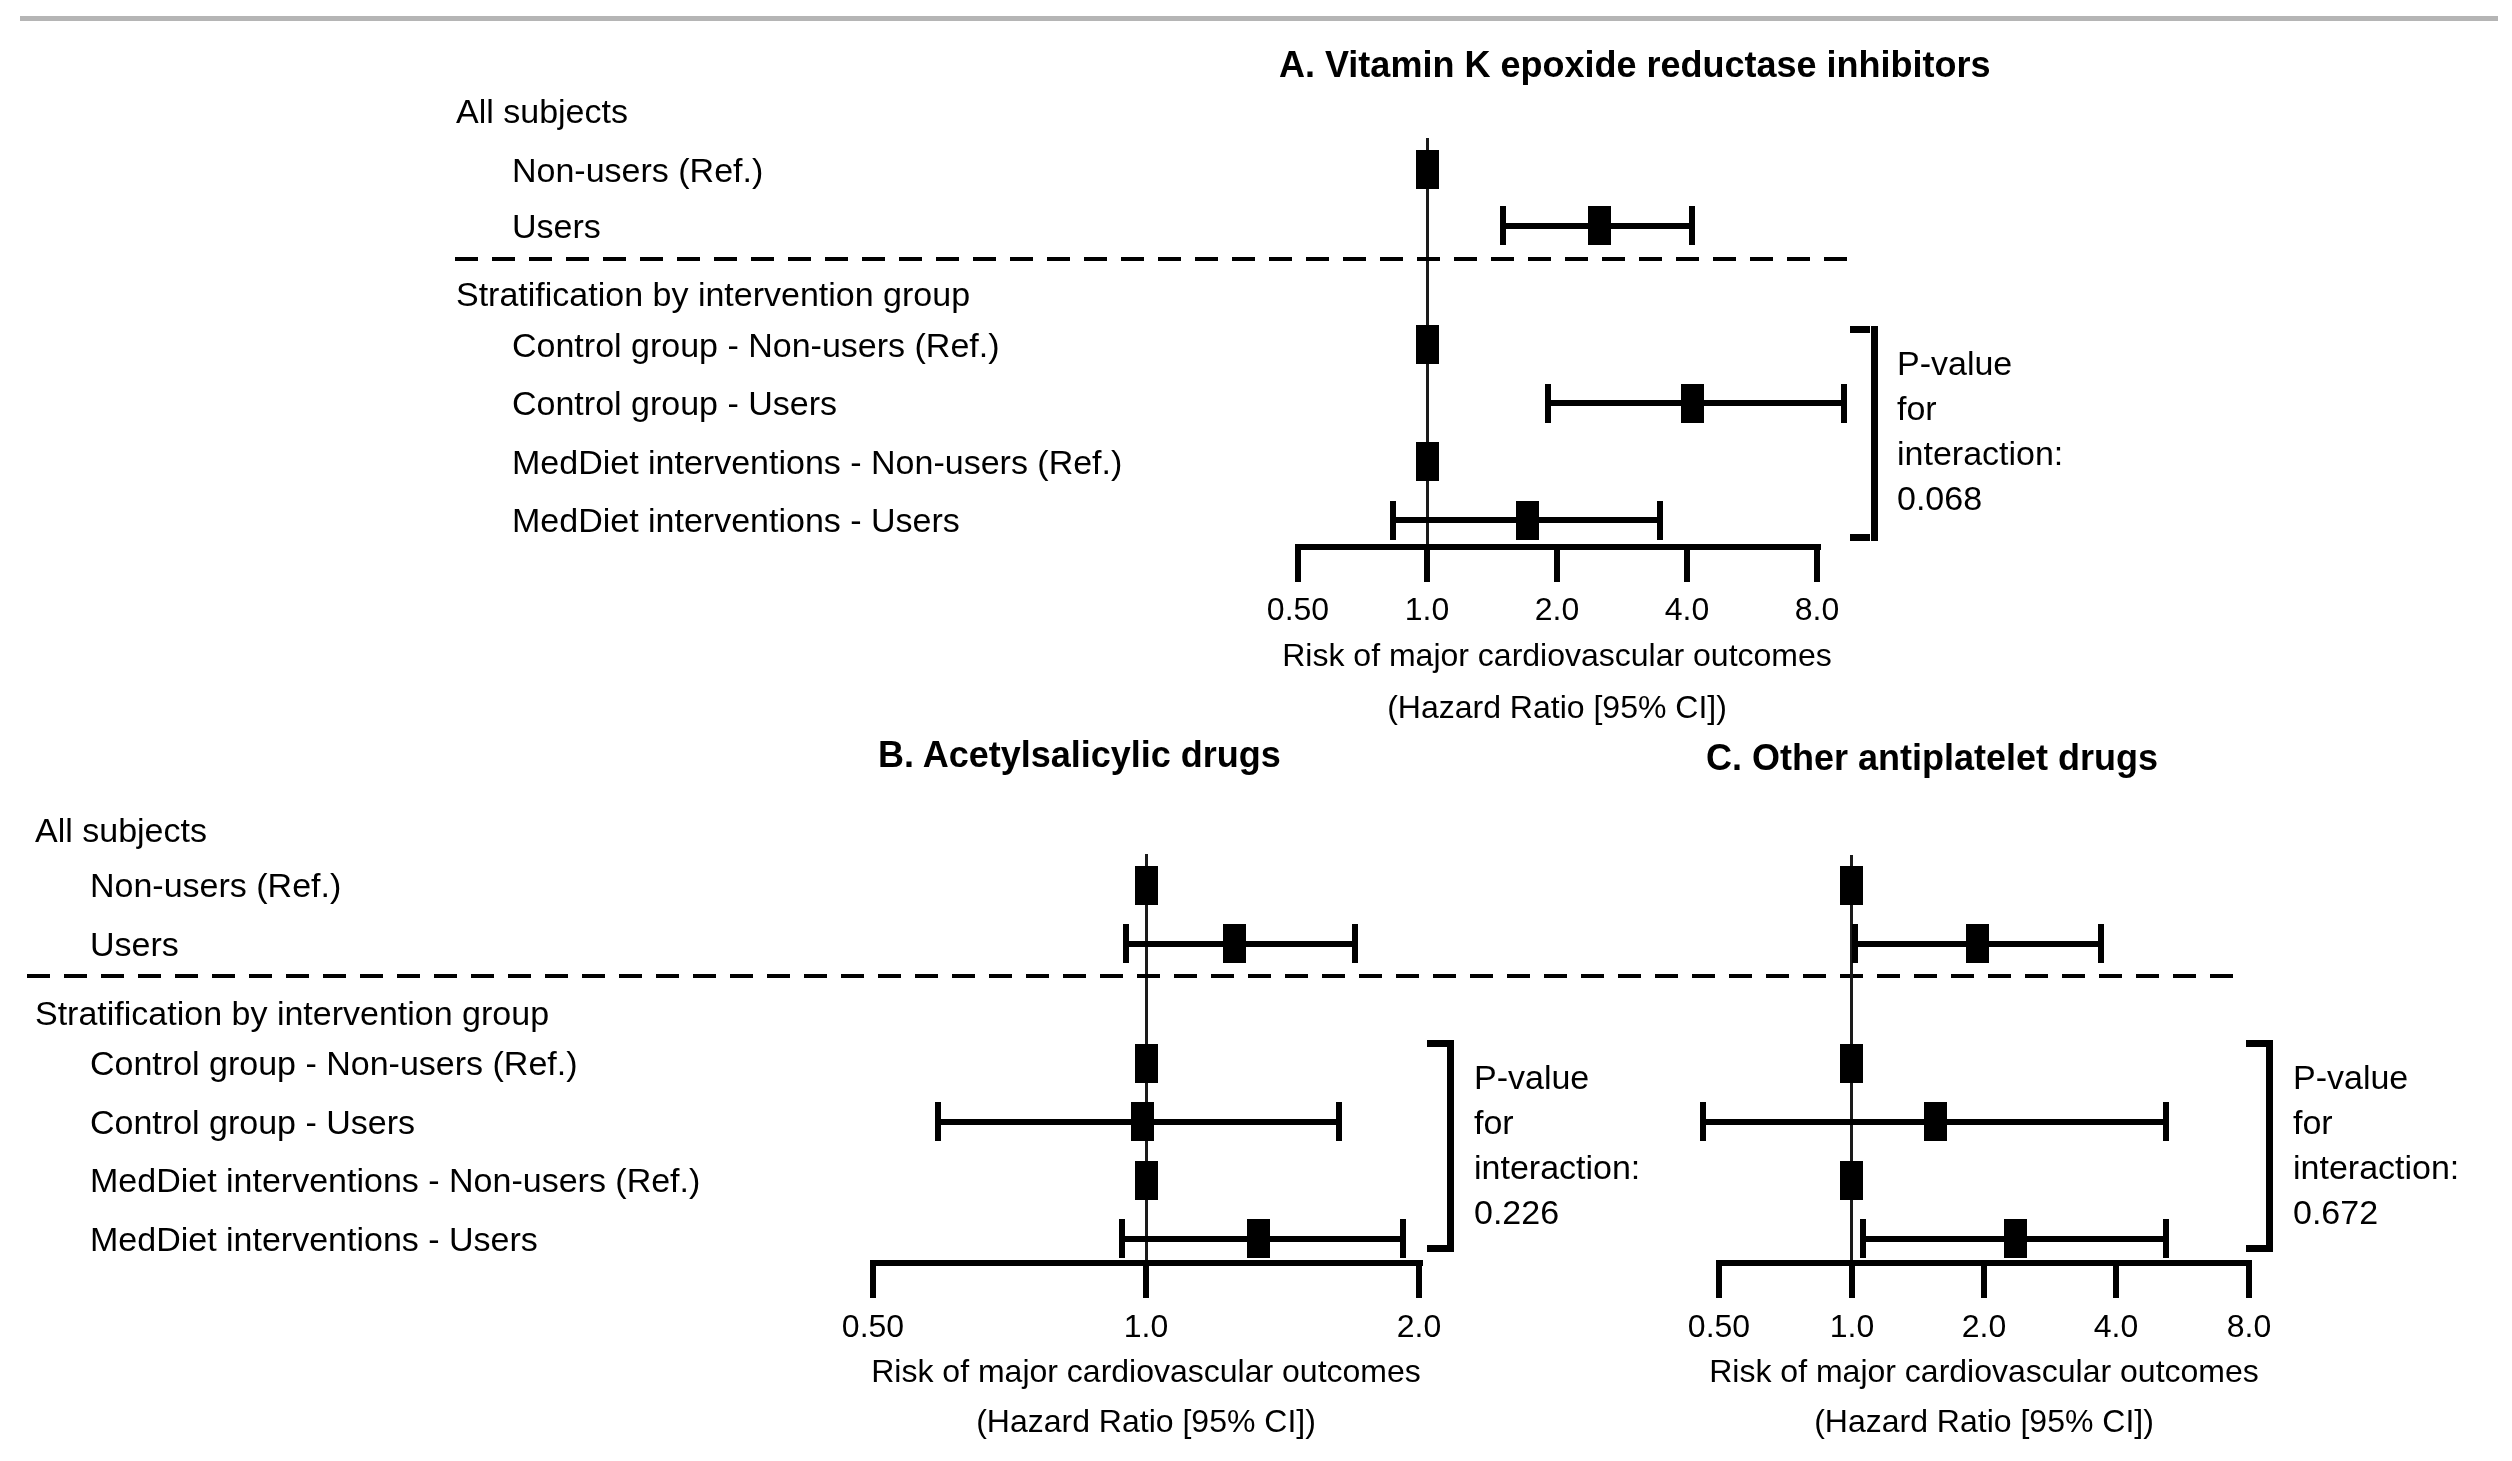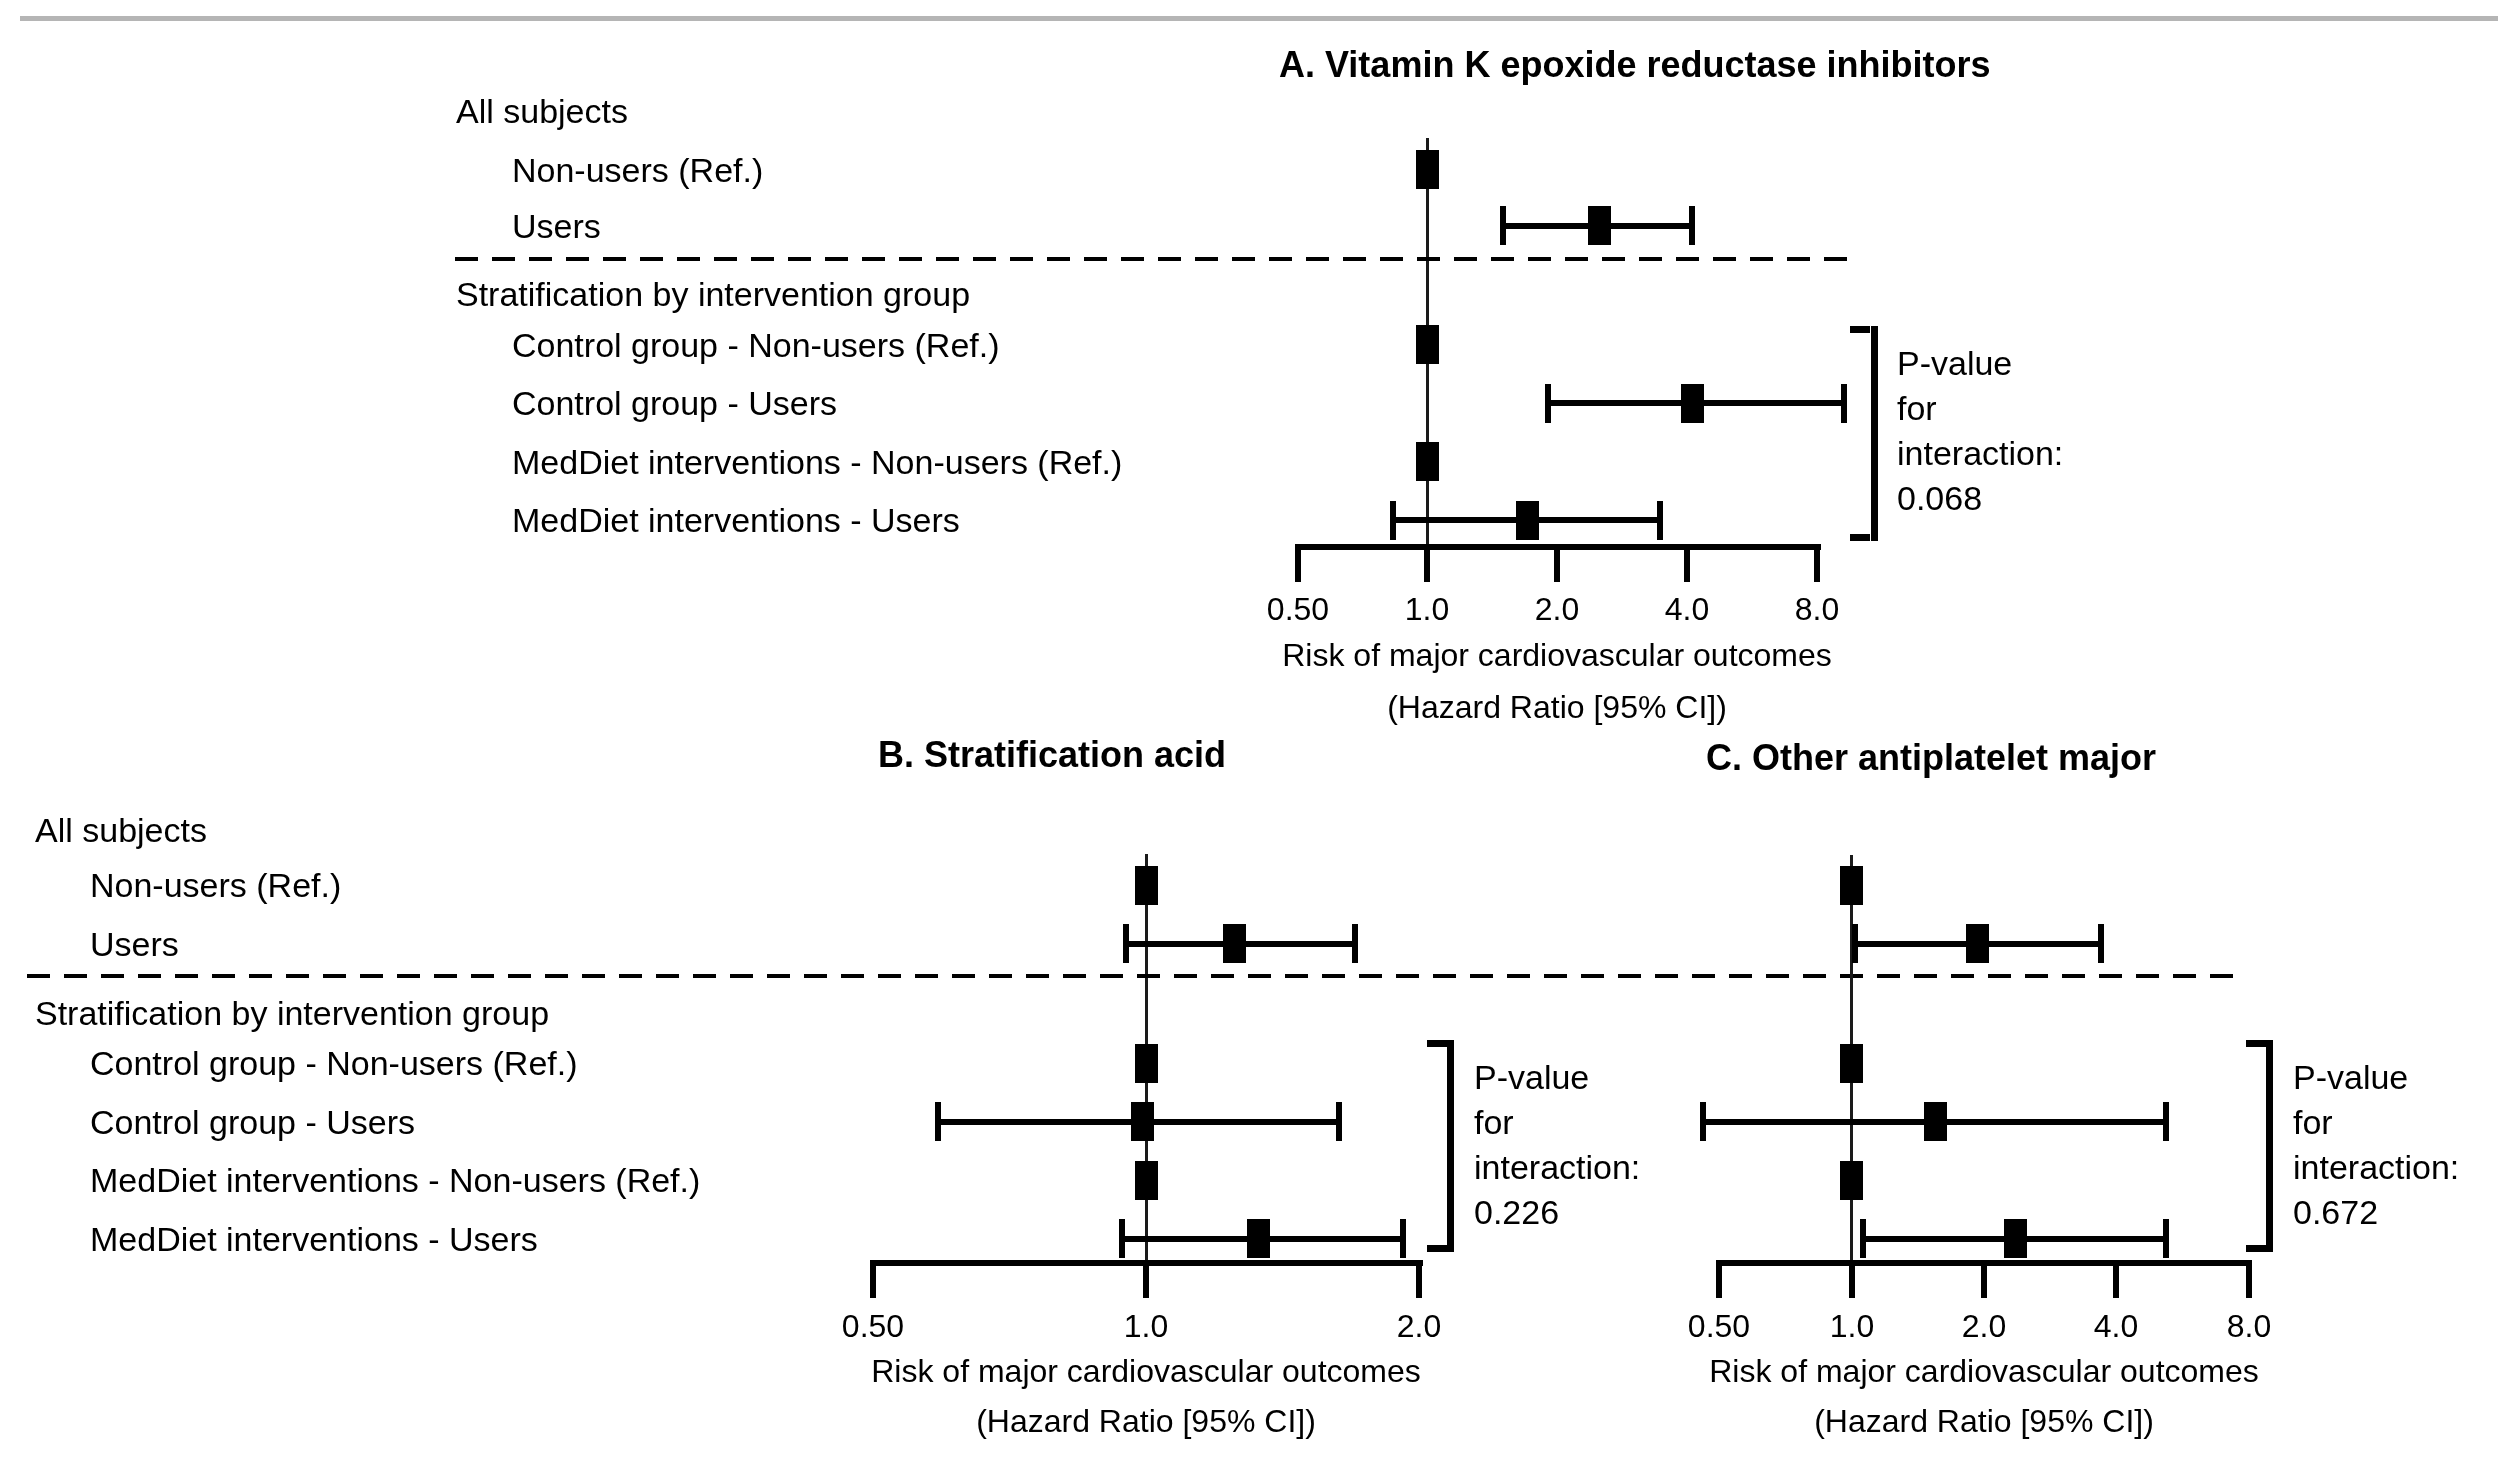--- a/index.html
+++ b/index.html
@@ -72,21 +72,21 @@
       <div class="abs cap" style="left: 1557px; top: 707px;">(Hazard Ratio [95% CI])</div>
       <div class="abs bar" style="left: 1871px; top: 326px; width: 6.7px; height: 215px;"></div>
       <div class="abs bar" style="left: 1850px; top: 326px; width: 20px; height: 6.7px;"></div>
       <div class="abs bar" style="left: 1850px; top: 534px; width: 20px; height: 6.7px;"></div>
       <div class="abs ptext" style="left: 1897px; top: 341px;">
         <div>P-value</div>
         <div>for</div>
         <div>interaction:</div>
         <div>0.068</div>
       </div>
-      <div class="abs title" style="left: 878px; top: 755px;">B. Stratification acid</div>
+      <div class="abs title" style="left: 878px; top: 755px;">B. Acetylsalicylic drugs</div>
       <div class="abs refline" style="left: 1145px; top: 854px; width: 2.7px; height: 409px;"></div>
       <div class="abs lbl" style="left: 35px; top: 830px;">All subjects</div>
       <div class="abs lbl" style="left: 90px; top: 885px;">Non-users (Ref.)</div>
       <div class="abs bar" style="left: 1135px; top: 866px; width: 23px; height: 39px;"></div>
       <div class="abs lbl" style="left: 90px; top: 944px;">Users</div>
       <div class="abs bar" style="left: 1126px; top: 941px; width: 230px; height: 6px;"></div>
       <div class="abs bar" style="left: 1123px; top: 924px; width: 6px; height: 39px;"></div>
       <div class="abs bar" style="left: 1352px; top: 924px; width: 6px; height: 39px;"></div>
       <div class="abs bar" style="left: 1223px; top: 924px; width: 23px; height: 39px;"></div>
       <div class="abs dashline" style="left: 27px; top: 974px; width: 2212px;"></div>
@@ -116,21 +116,21 @@
       <div class="abs cap" style="left: 1146px; top: 1421px;">(Hazard Ratio [95% CI])</div>
       <div class="abs bar" style="left: 1447px; top: 1040px; width: 6.7px; height: 212px;"></div>
       <div class="abs bar" style="left: 1427px; top: 1040px; width: 20px; height: 6.7px;"></div>
       <div class="abs bar" style="left: 1427px; top: 1245px; width: 20px; height: 6.7px;"></div>
       <div class="abs ptext" style="left: 1474px; top: 1055px;">
         <div>P-value</div>
         <div>for</div>
         <div>interaction:</div>
         <div>0.226</div>
       </div>
-      <div class="abs title" style="left: 1706px; top: 758px;">C. Other antiplatelet major</div>
+      <div class="abs title" style="left: 1706px; top: 758px;">C. Other antiplatelet drugs</div>
       <div class="abs refline" style="left: 1850px; top: 855px; width: 2.7px; height: 408px;"></div>
       <div class="abs bar" style="left: 1840px; top: 866px; width: 23px; height: 39px;"></div>
       <div class="abs bar" style="left: 1855px; top: 941px; width: 246px; height: 6px;"></div>
       <div class="abs bar" style="left: 1852px; top: 924px; width: 6px; height: 39px;"></div>
       <div class="abs bar" style="left: 2098px; top: 924px; width: 6px; height: 39px;"></div>
       <div class="abs bar" style="left: 1966px; top: 924px; width: 23px; height: 39px;"></div>
       <div class="abs bar" style="left: 1840px; top: 1044px; width: 23px; height: 39px;"></div>
       <div class="abs bar" style="left: 1703px; top: 1119px; width: 463px; height: 6px;"></div>
       <div class="abs bar" style="left: 1700px; top: 1102px; width: 6px; height: 39px;"></div>
       <div class="abs bar" style="left: 2163px; top: 1102px; width: 6px; height: 39px;"></div>

